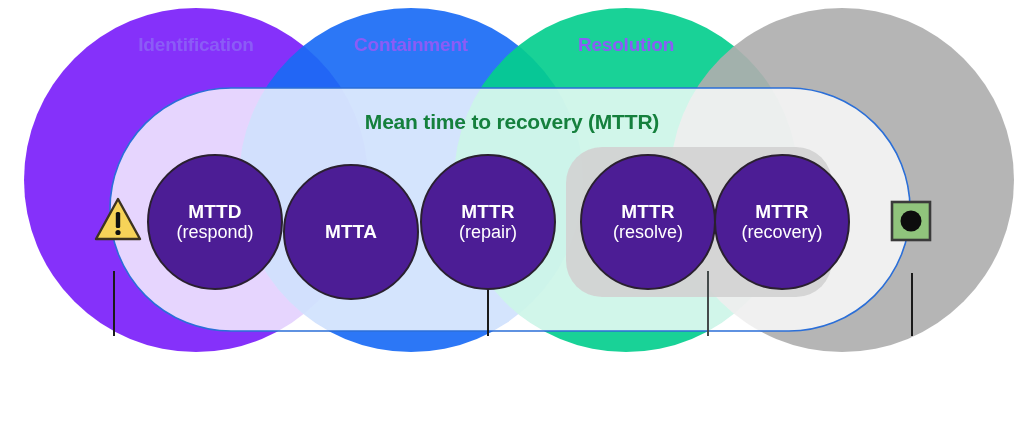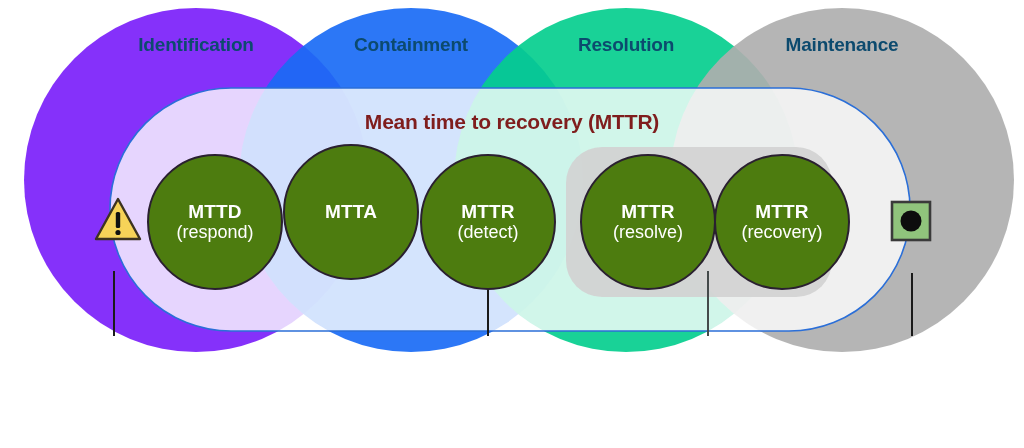--- a/index.html
+++ b/index.html
@@ -25,41 +25,41 @@
     width: 1024px;
     height: 448px;
     display: block;
   }
   .phase-label {
     position: absolute;
     transform: translate(-50%, -50%);
     font-family: "Liberation Sans", sans-serif;
     font-weight: bold;
     font-size: 19px;
-    color: #0c4a6e;
+    color: #8b5cf6;
     white-space: nowrap;
     letter-spacing: -0.2px;
   }
   .band-title {
     position: absolute;
     transform: translate(-50%, -50%);
     font-family: "Liberation Sans", sans-serif;
     font-weight: bold;
     font-size: 21px;
-    color: #7f1d1d;
+    color: #15803d;
     white-space: nowrap;
     letter-spacing: -0.2px;
   }
   .metric-node {
     position: absolute;
     transform: translate(-50%, -50%);
     width: 136px;
     height: 136px;
     border-radius: 50%;
-    background: #4d7c0f;
+    background: #4c1d95;
     border: 2px solid #2a2030;
     box-sizing: border-box;
     display: flex;
     flex-direction: column;
     align-items: center;
     justify-content: center;
     text-align: center;
     line-height: 1.08;
   }
   .metric-code {
@@ -119,34 +119,33 @@
       <g transform="translate(911,221)">
         <rect x="-19" y="-19" width="38" height="38" fill="#90C47C" stroke="#3a3a3a" stroke-width="2.6"></rect>
         <circle cx="0" cy="0" r="10.5" fill="#0d0d0d"></circle>
       </g>
     </g>
   </svg>
 
   <div class="phase-label" style="left:196px; top:45px;">Identification</div>
   <div class="phase-label" style="left:626px; top:45px;">Resolution</div>
   <div class="phase-label" style="left:411px; top:45px;">Containment</div>
-  <div class="phase-label" style="left:842px; top:45px;">Maintenance</div>
 
   <div class="band-title" style="left:512px; top:122px;">Mean time to recovery (MTTR)</div>
 
   <div class="metric-node" style="left:215px; top:222px;">
     <span class="metric-code">MTTD</span>
     <span class="metric-sub">(respond)</span>
   </div>
-  <div class="metric-node" style="left:351px; top:212px;">
+  <div class="metric-node" style="left:351px; top:232px;">
     <span class="metric-code">MTTA</span>
   </div>
   <div class="metric-node" style="left:488px; top:222px;">
     <span class="metric-code">MTTR</span>
-    <span class="metric-sub">(detect)</span>
+    <span class="metric-sub">(repair)</span>
   </div>
   <div class="metric-node" style="left:648px; top:222px;">
     <span class="metric-code">MTTR</span>
     <span class="metric-sub">(resolve)</span>
   </div>
   <div class="metric-node" style="left:782px; top:222px;">
     <span class="metric-code">MTTR</span>
     <span class="metric-sub">(recovery)</span>
   </div>
 

